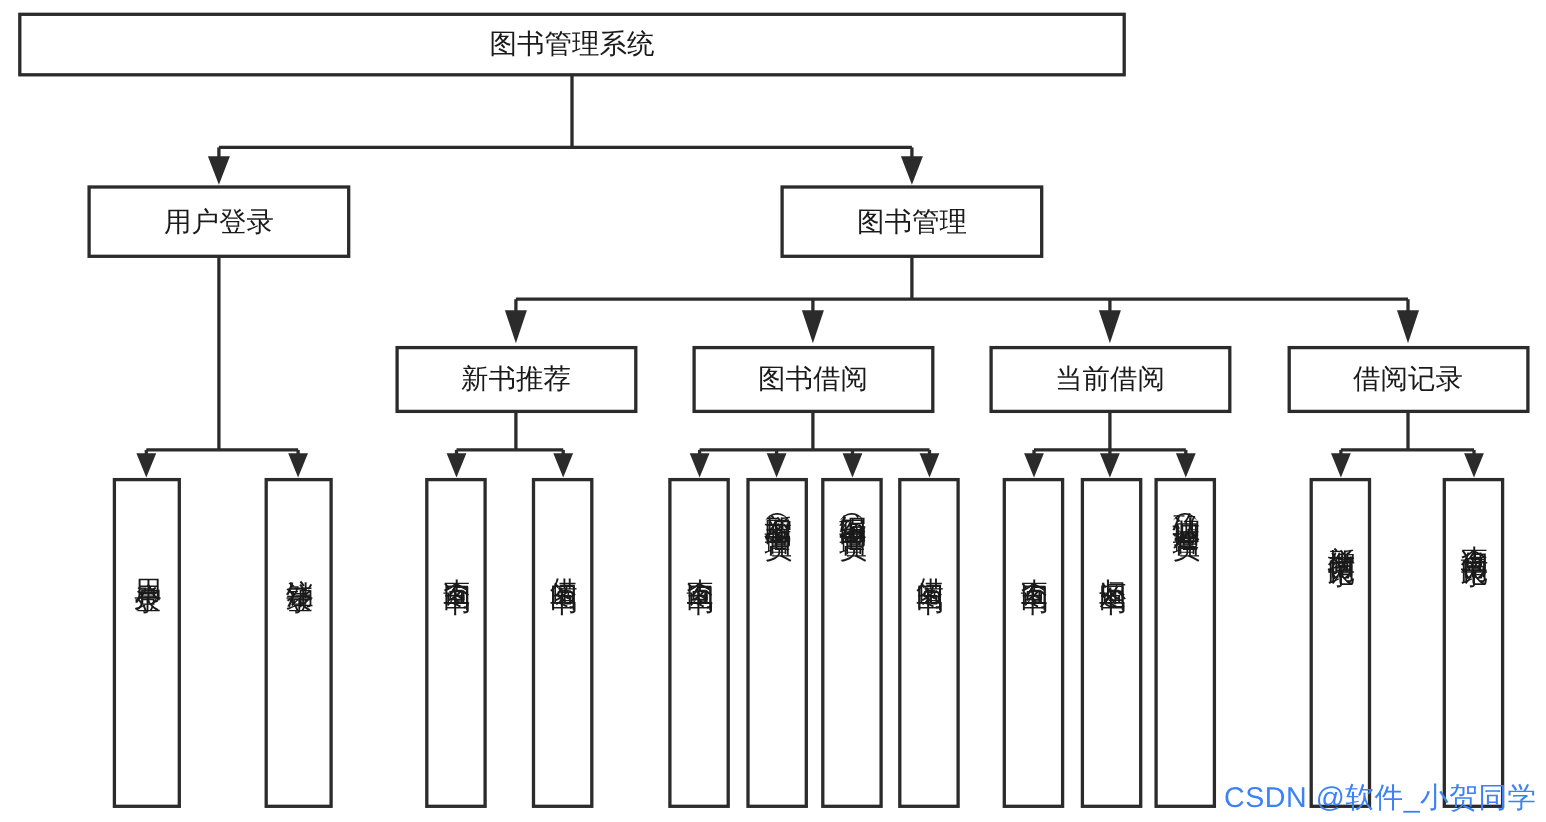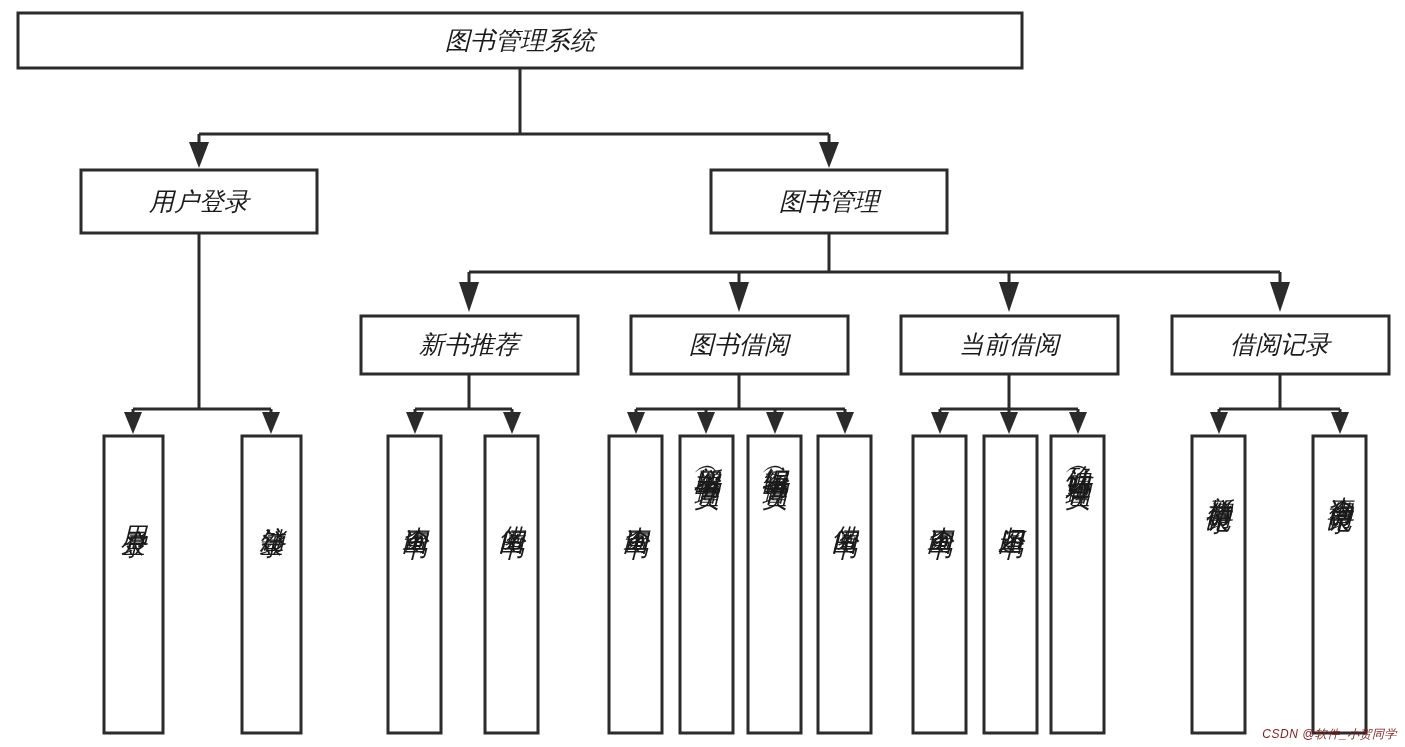--- a/index.html
+++ b/index.html
@@ -11,21 +11,20 @@
     width: 1405px;
     height: 747px;
     font-family: "Liberation Sans", sans-serif;
     overflow: hidden;
   }
   #diagram-root {
     position: relative;
     width: 1405px;
     height: 747px;
     background: #ffffff;
-    font-style: italic;
   }
   svg#tree-svg {
     position: absolute;
     left: 0;
     top: 0;
     width: 1405px;
     height: 747px;
     display: block;
   }
   .node-rect {
@@ -73,22 +72,22 @@
     line-height: 1;
     letter-spacing: 3px;
     color: #1a1a1a;
     white-space: nowrap;
   }
   .watermark {
     position: absolute;
     right: 8px;
     bottom: 4px;
     font-family: "Liberation Sans", sans-serif;
-    font-size: 12px;
-    color: #7f1d1d;
+    font-size: 26px;
+    color: #3b82f6;
     white-space: nowrap;
     letter-spacing: 0.5px;
   }
 </style>
 </head>
 <body>
 
 <div id="diagram-root">
 
   <svg id="tree-svg" viewBox="0 0 1405 747" xmlns="http://www.w3.org/2000/svg">

